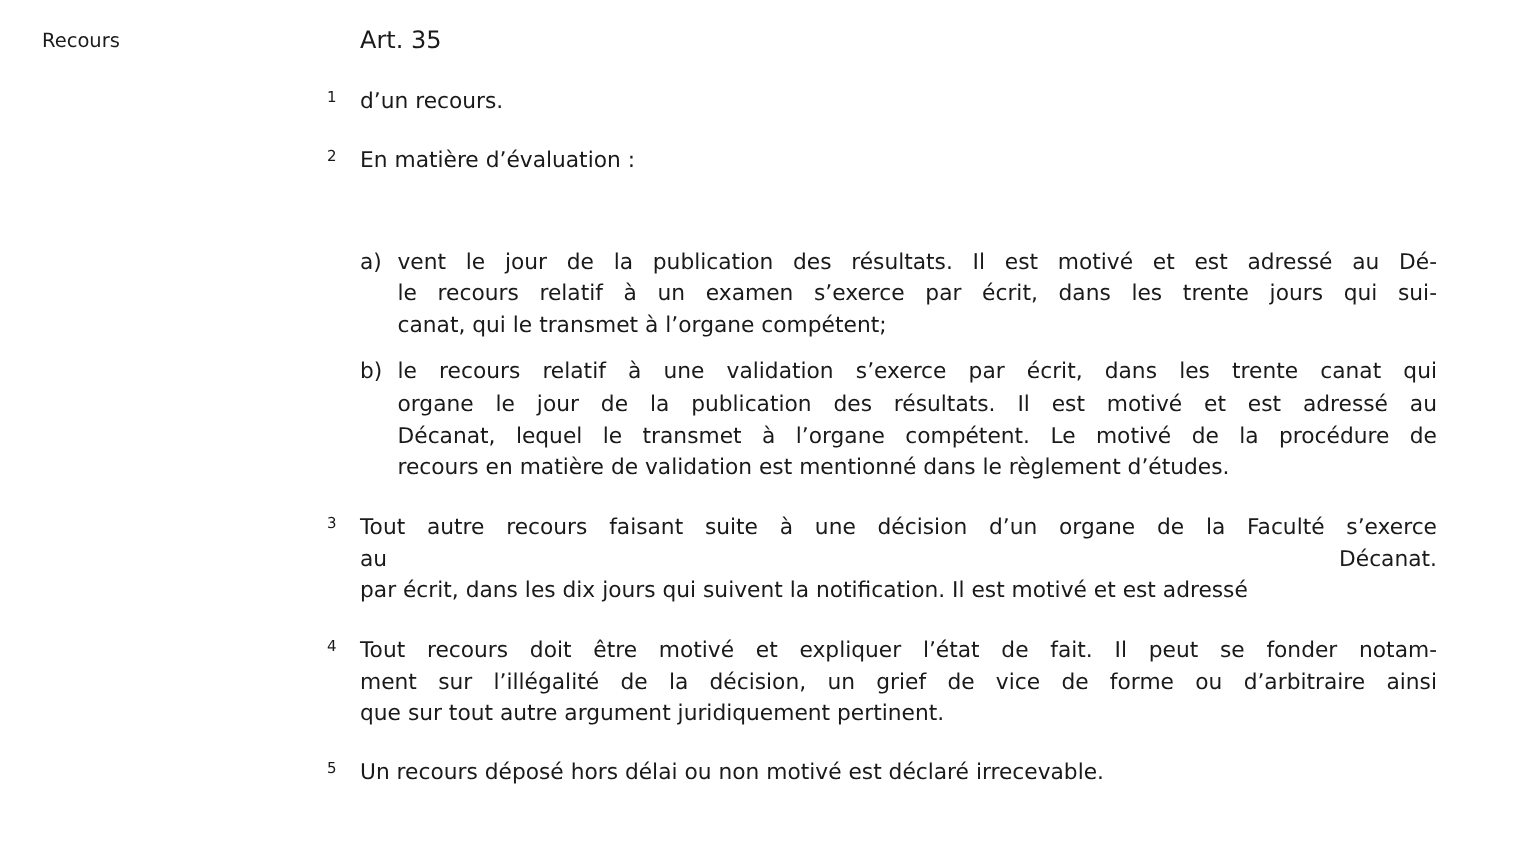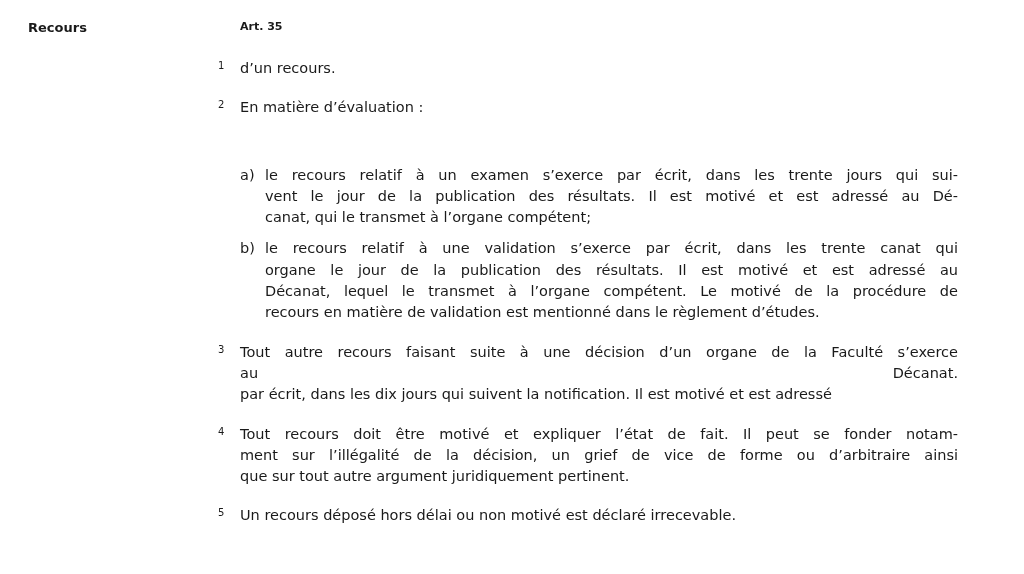--- a/index.html
+++ b/index.html
@@ -17,33 +17,33 @@
   .page {
     position: relative;
     width: 1024px;
     height: 574px;
   }
   .margin-label {
     position: absolute;
     left: 28px;
     top: 20px;
     font-size: 13px;
-    font-weight: 700;
+    font-weight: 400;
     line-height: 16px;
   }
   .content {
     position: absolute;
     left: 218px;
     top: 14px;
     width: 740px;
   }
   .article-title {
     margin-left: 22px;
-    font-size: 11px;
-    font-weight: 700;
+    font-size: 16px;
+    font-weight: 400;
     line-height: 26px;
   }
   .item {
     display: flex;
     align-items: flex-start;
   }
   .item.numbered { margin-top: 18px; }
   .item.lettered { margin-left: 22px; margin-top: 10px; }
   .item.numbered + .item.lettered { margin-top: 46px; }
   .numbered > .marker {
@@ -88,22 +88,22 @@
         </div>
         <div class="item numbered">
           <span class="marker">2</span>
           <div class="lines">
             <div class="line">En matière d’évaluation :</div>
           </div>
         </div>
         <div class="item lettered">
           <span class="marker">a)</span>
           <div class="lines">
+            <div class="line">vent le jour de la publication des résultats. Il est motivé et est adressé au Dé-</div>
             <div class="line">le recours relatif à un examen s’exerce par écrit, dans les trente jours qui sui-</div>
-            <div class="line">vent le jour de la publication des résultats. Il est motivé et est adressé au Dé-</div>
             <div class="line">canat, qui le transmet à l’organe compétent;</div>
           </div>
         </div>
         <div class="item lettered">
           <span class="marker">b)</span>
           <div class="lines">
             <div class="line">le recours relatif à une validation s’exerce par écrit, dans les trente canat qui</div>
             <div class="line">organe le jour de la publication des résultats. Il est motivé et est adressé au</div>
             <div class="line">Décanat, lequel le transmet à l’organe compétent. Le motivé de la procédure de</div>
             <div class="line">recours en matière de validation est mentionné dans le règlement d’études.</div>

